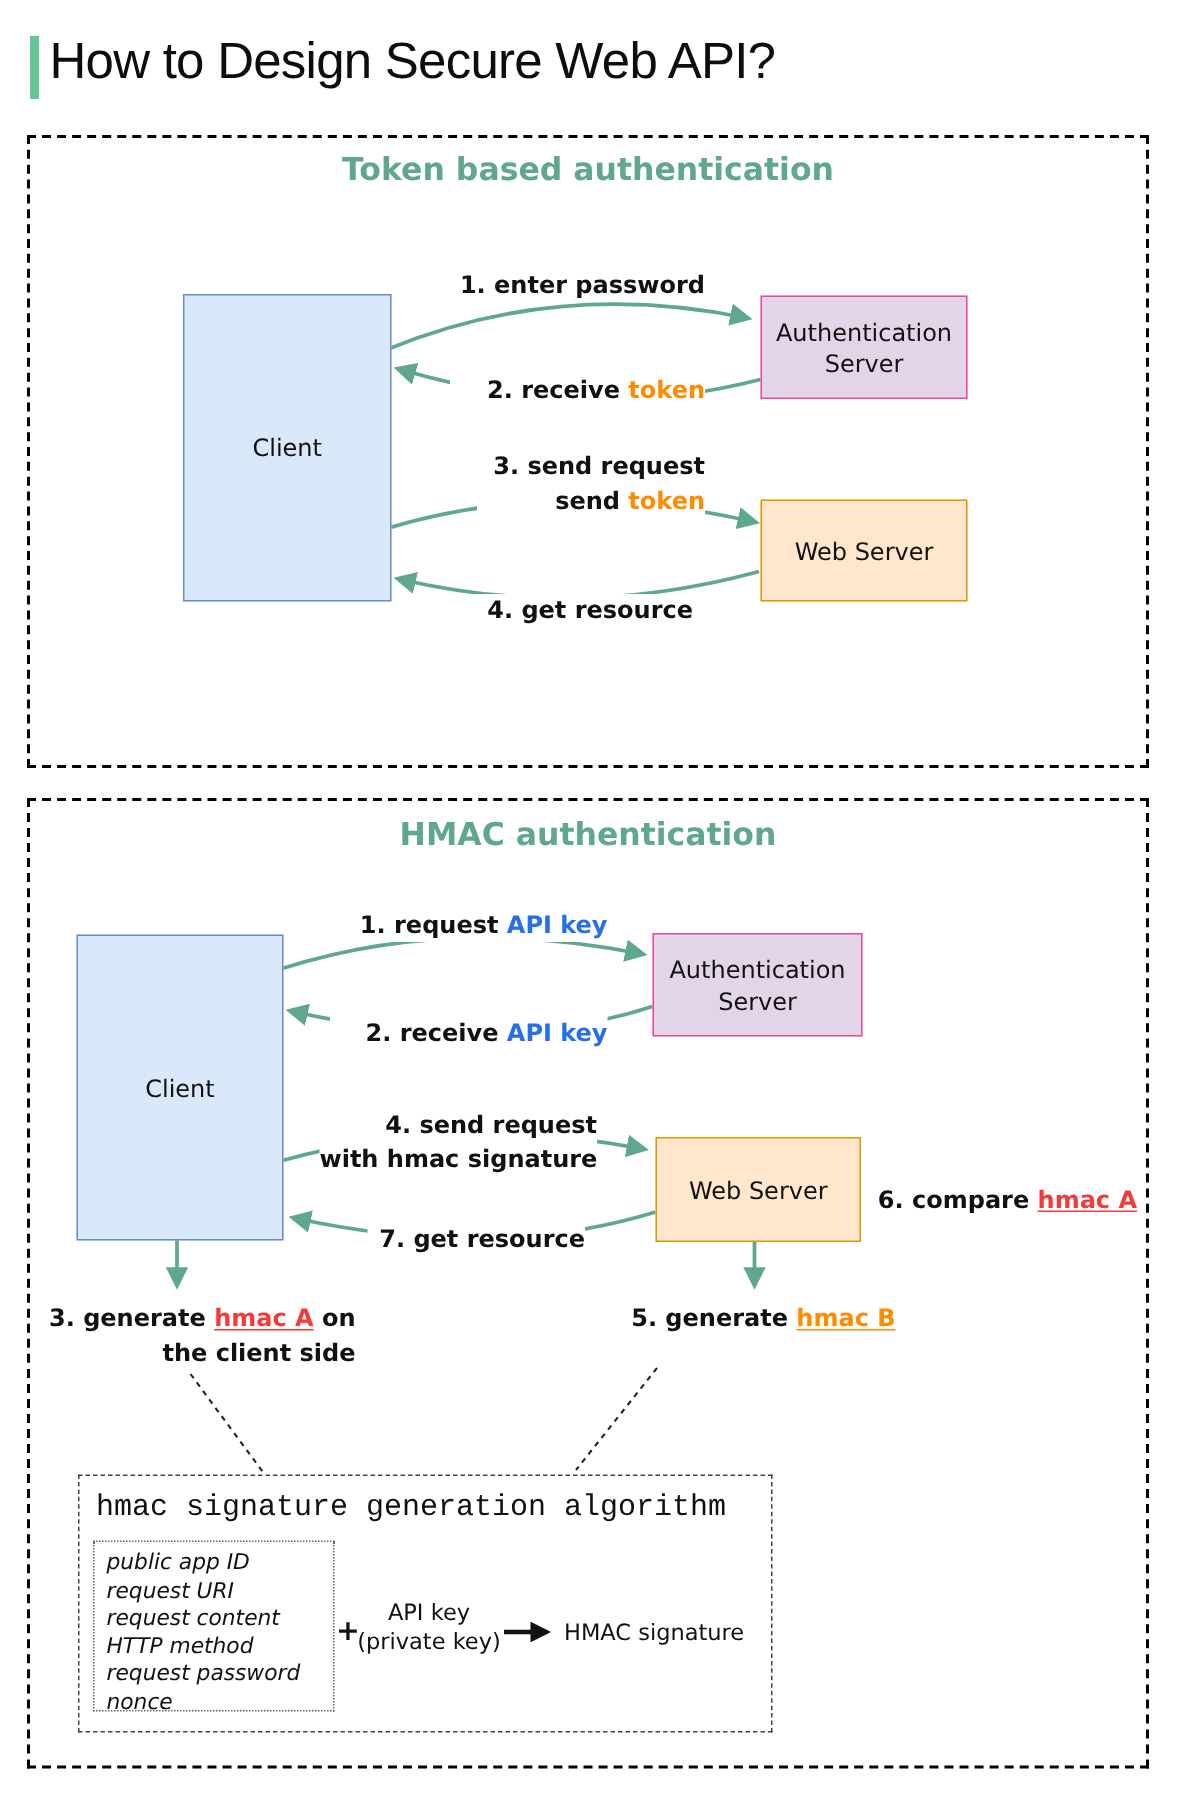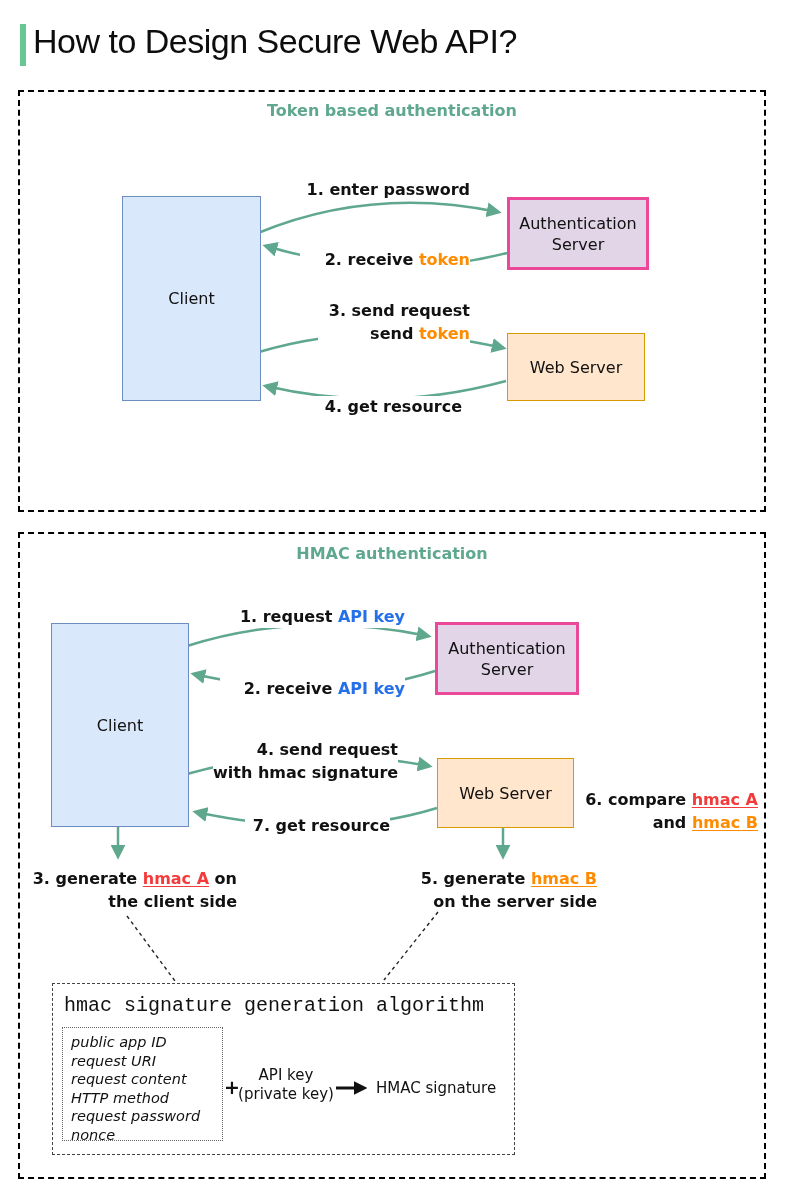--- a/index.html
+++ b/index.html
@@ -4,26 +4,26 @@
 <style>
   html,body{margin:0;padding:0;background:#ffffff;}
   body{width:787px;height:1200px;position:relative;font-family:"DejaVu Sans",sans-serif;color:#151515;overflow:hidden;}
 
   .page-title{position:absolute;left:33px;top:22px;font-family:"Liberation Sans",sans-serif;
               font-size:34px;font-weight:400;letter-spacing:-0.5px;color:#0d0d0d;white-space:nowrap;}
   .title-bar{position:absolute;left:20px;top:24px;width:6px;height:42px;background:#66c795;}
 
   .sect{position:absolute;border:2.5px dashed #000;}
   .sect-title{position:absolute;left:0;width:100%;text-align:center;color:#5fa88e;
-              font-size:16px;font-weight:bold;}
+              font-size:21px;font-weight:bold;}
 
   .box{position:absolute;display:flex;align-items:center;justify-content:center;
        text-align:center;font-size:16px;line-height:21px;color:#111;}
   .client{background:#dae8fc;border:1px solid #6c8ebf;}
-  .auth{background:#e1d5e7;border:3px solid #ec4899;}
+  .auth{background:#e1d5e7;border:1px solid #ec4899;}
   .web{background:#ffe6cc;border:1px solid #d79b00;}
 
   .lbl{position:absolute;font-size:16px;line-height:22px;text-align:right;color:#111;white-space:nowrap;font-weight:bold;}
   .lbl.bg{background:#ffffff;}
   .two{line-height:23px;}
   .red{color:#f43b3b;}
   .orange{color:#ff8c00;}
   .blue{color:#2570e8;}
   .u{text-decoration:underline;text-underline-offset:2px;}
 
@@ -121,29 +121,27 @@
 </div>
 <div class="lbl bg two" style="left:213px;top:738px;width:185px;">
   <div><span>4. send request</span></div>
   <div><span>with hmac signature</span></div>
 </div>
 <div class="lbl bg" style="left:245px;top:815px;width:145px;">
   <span>7. get resource</span>
 </div>
 <div class="lbl two" style="left:580px;top:788px;width:178px;">
   <div><span>6. compare </span><span class="red u">hmac A</span></div>
-  <div><span>and </span><span class="orange u">hmac B</span></div>
 </div>
 <div class="lbl two" style="left:22px;top:867px;width:215px;">
   <div><span>3. generate </span><span class="red u">hmac A</span><span> on</span></div>
   <div><span>the client side</span></div>
 </div>
 <div class="lbl two" style="left:392px;top:867px;width:205px;">
   <div><span>5. generate </span><span class="orange u">hmac B</span></div>
-  <div><span>on the server side</span></div>
 </div>
 
 <div class="alg-box" style="left:52px;top:983px;width:461px;height:170px;"></div>
 <div class="alg-title" style="left:64px;top:994px;">hmac signature generation algorithm</div>
 <div class="alg-inner" style="left:62px;top:1027px;width:143px;height:102px;font-style:italic;">
   <div>public app ID</div>
   <div>request URI</div>
   <div>request content</div>
   <div>HTTP method</div>
   <div>request password</div>

